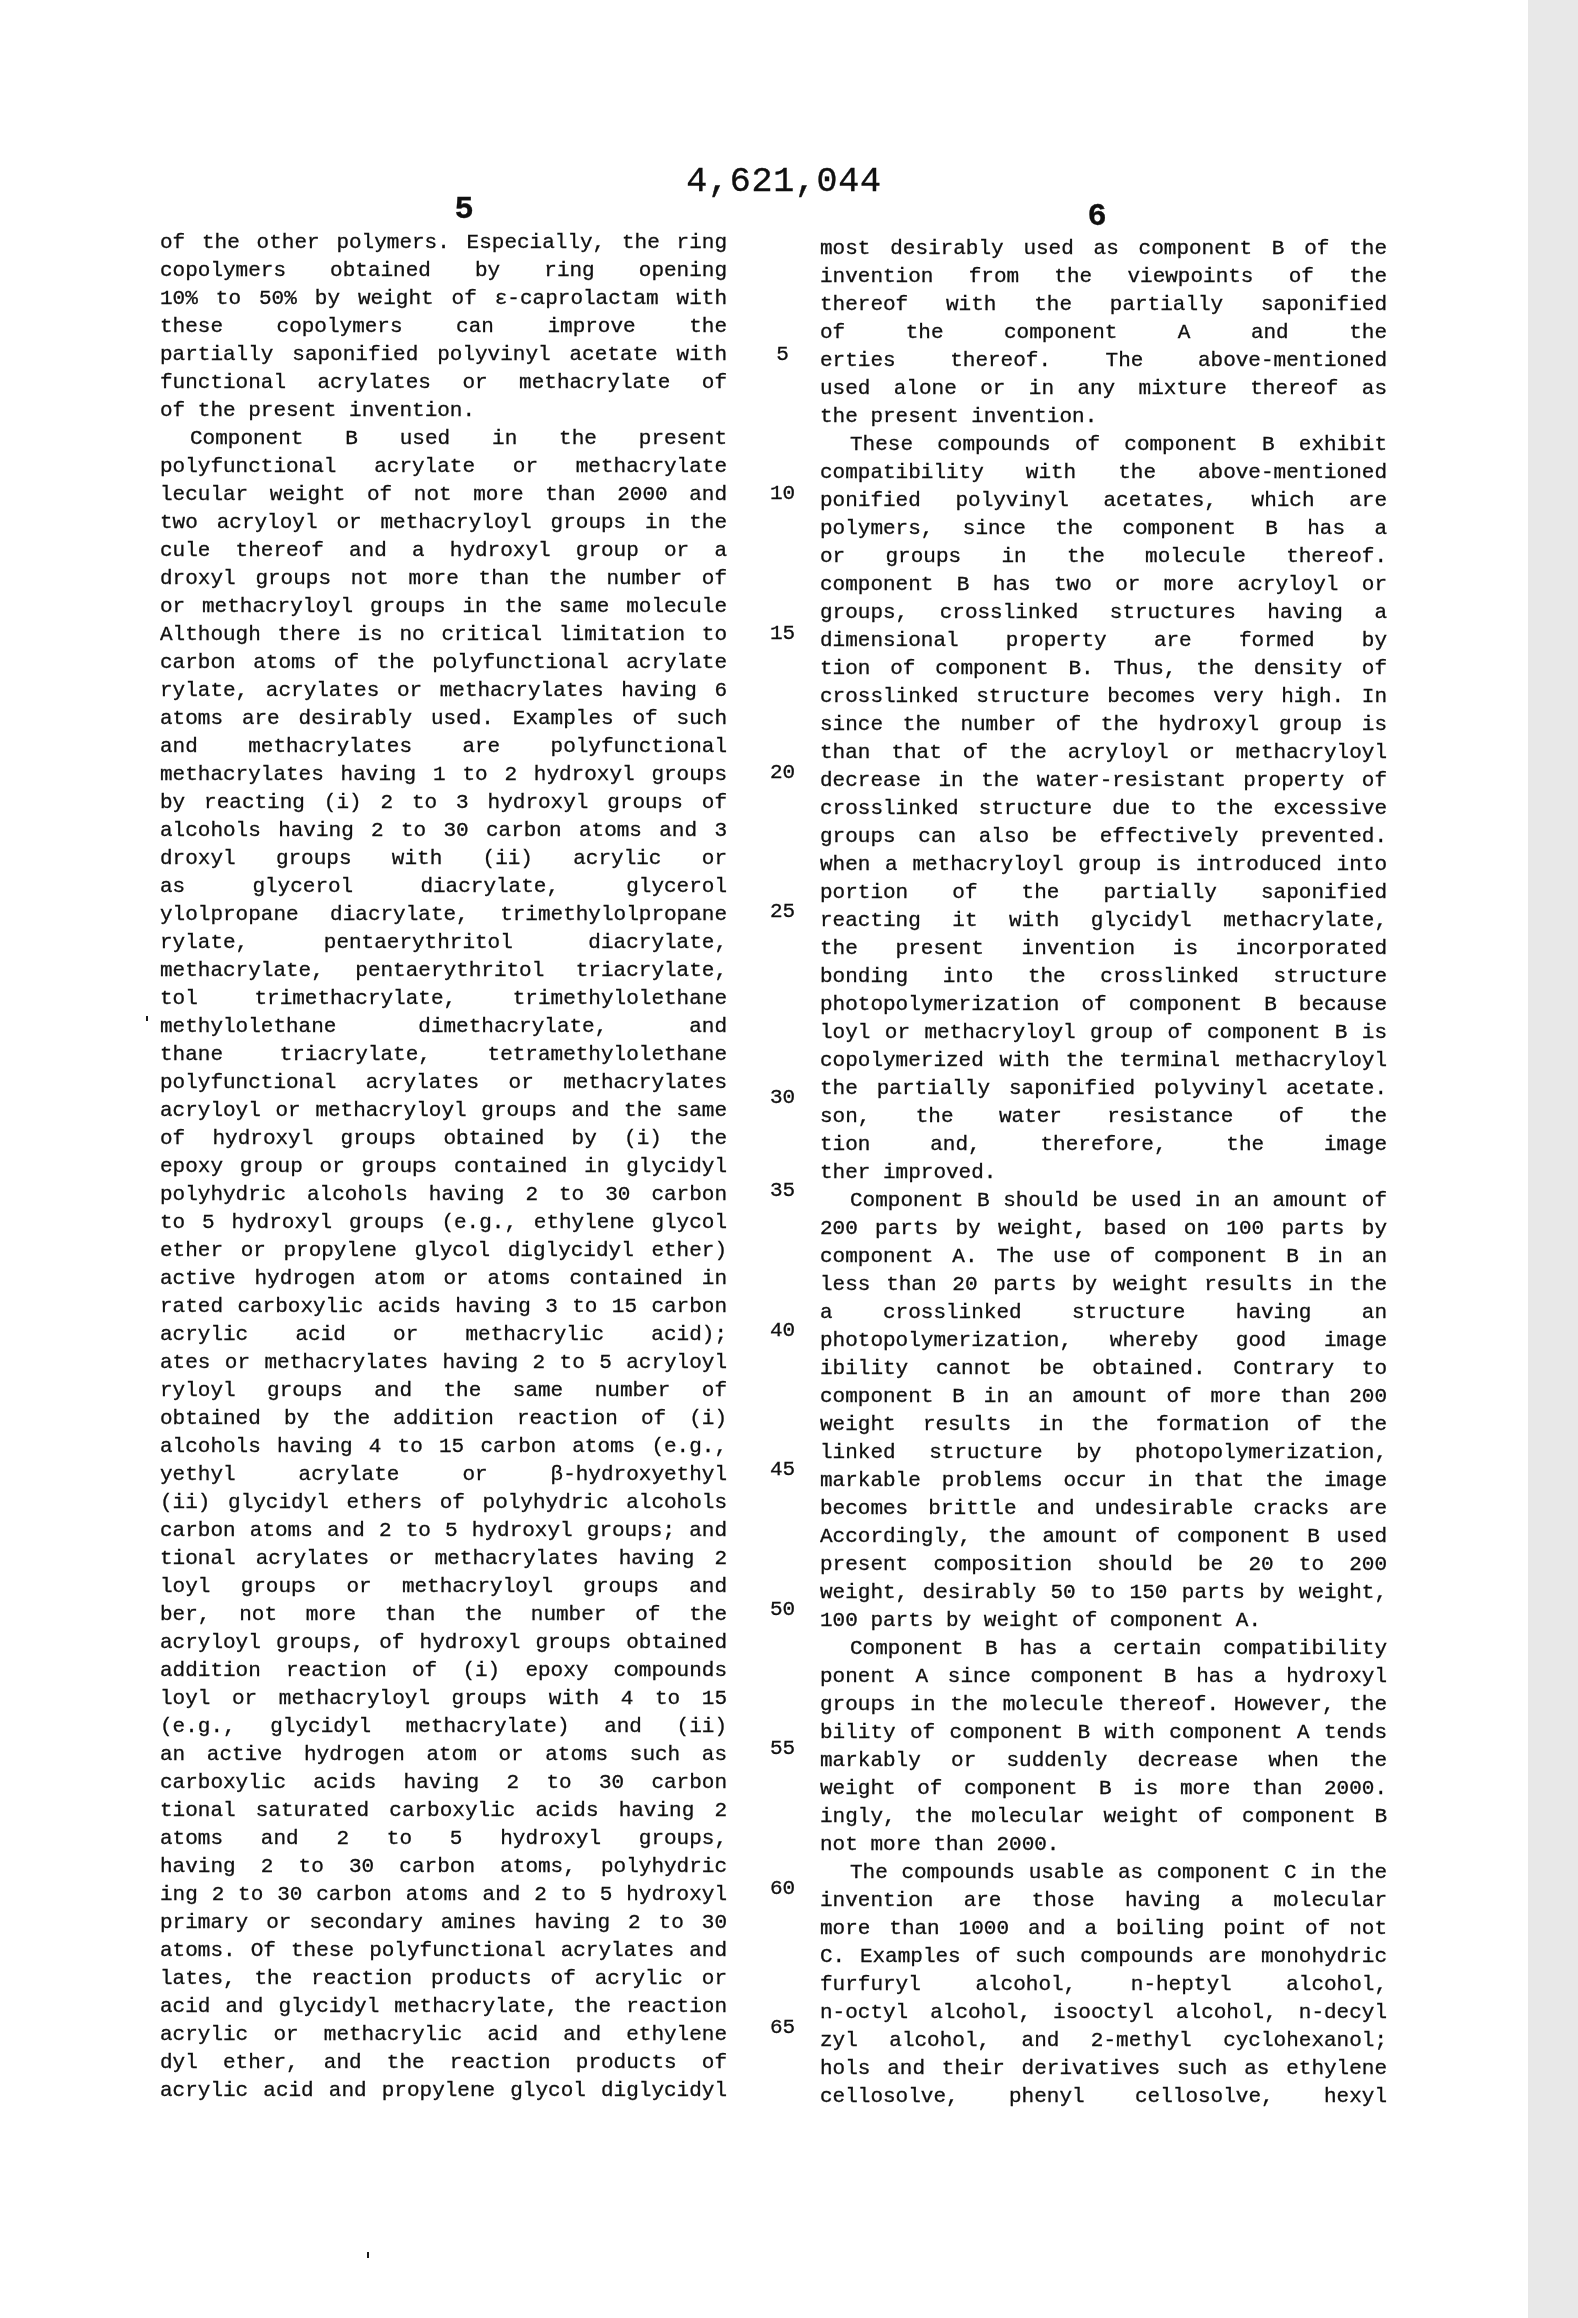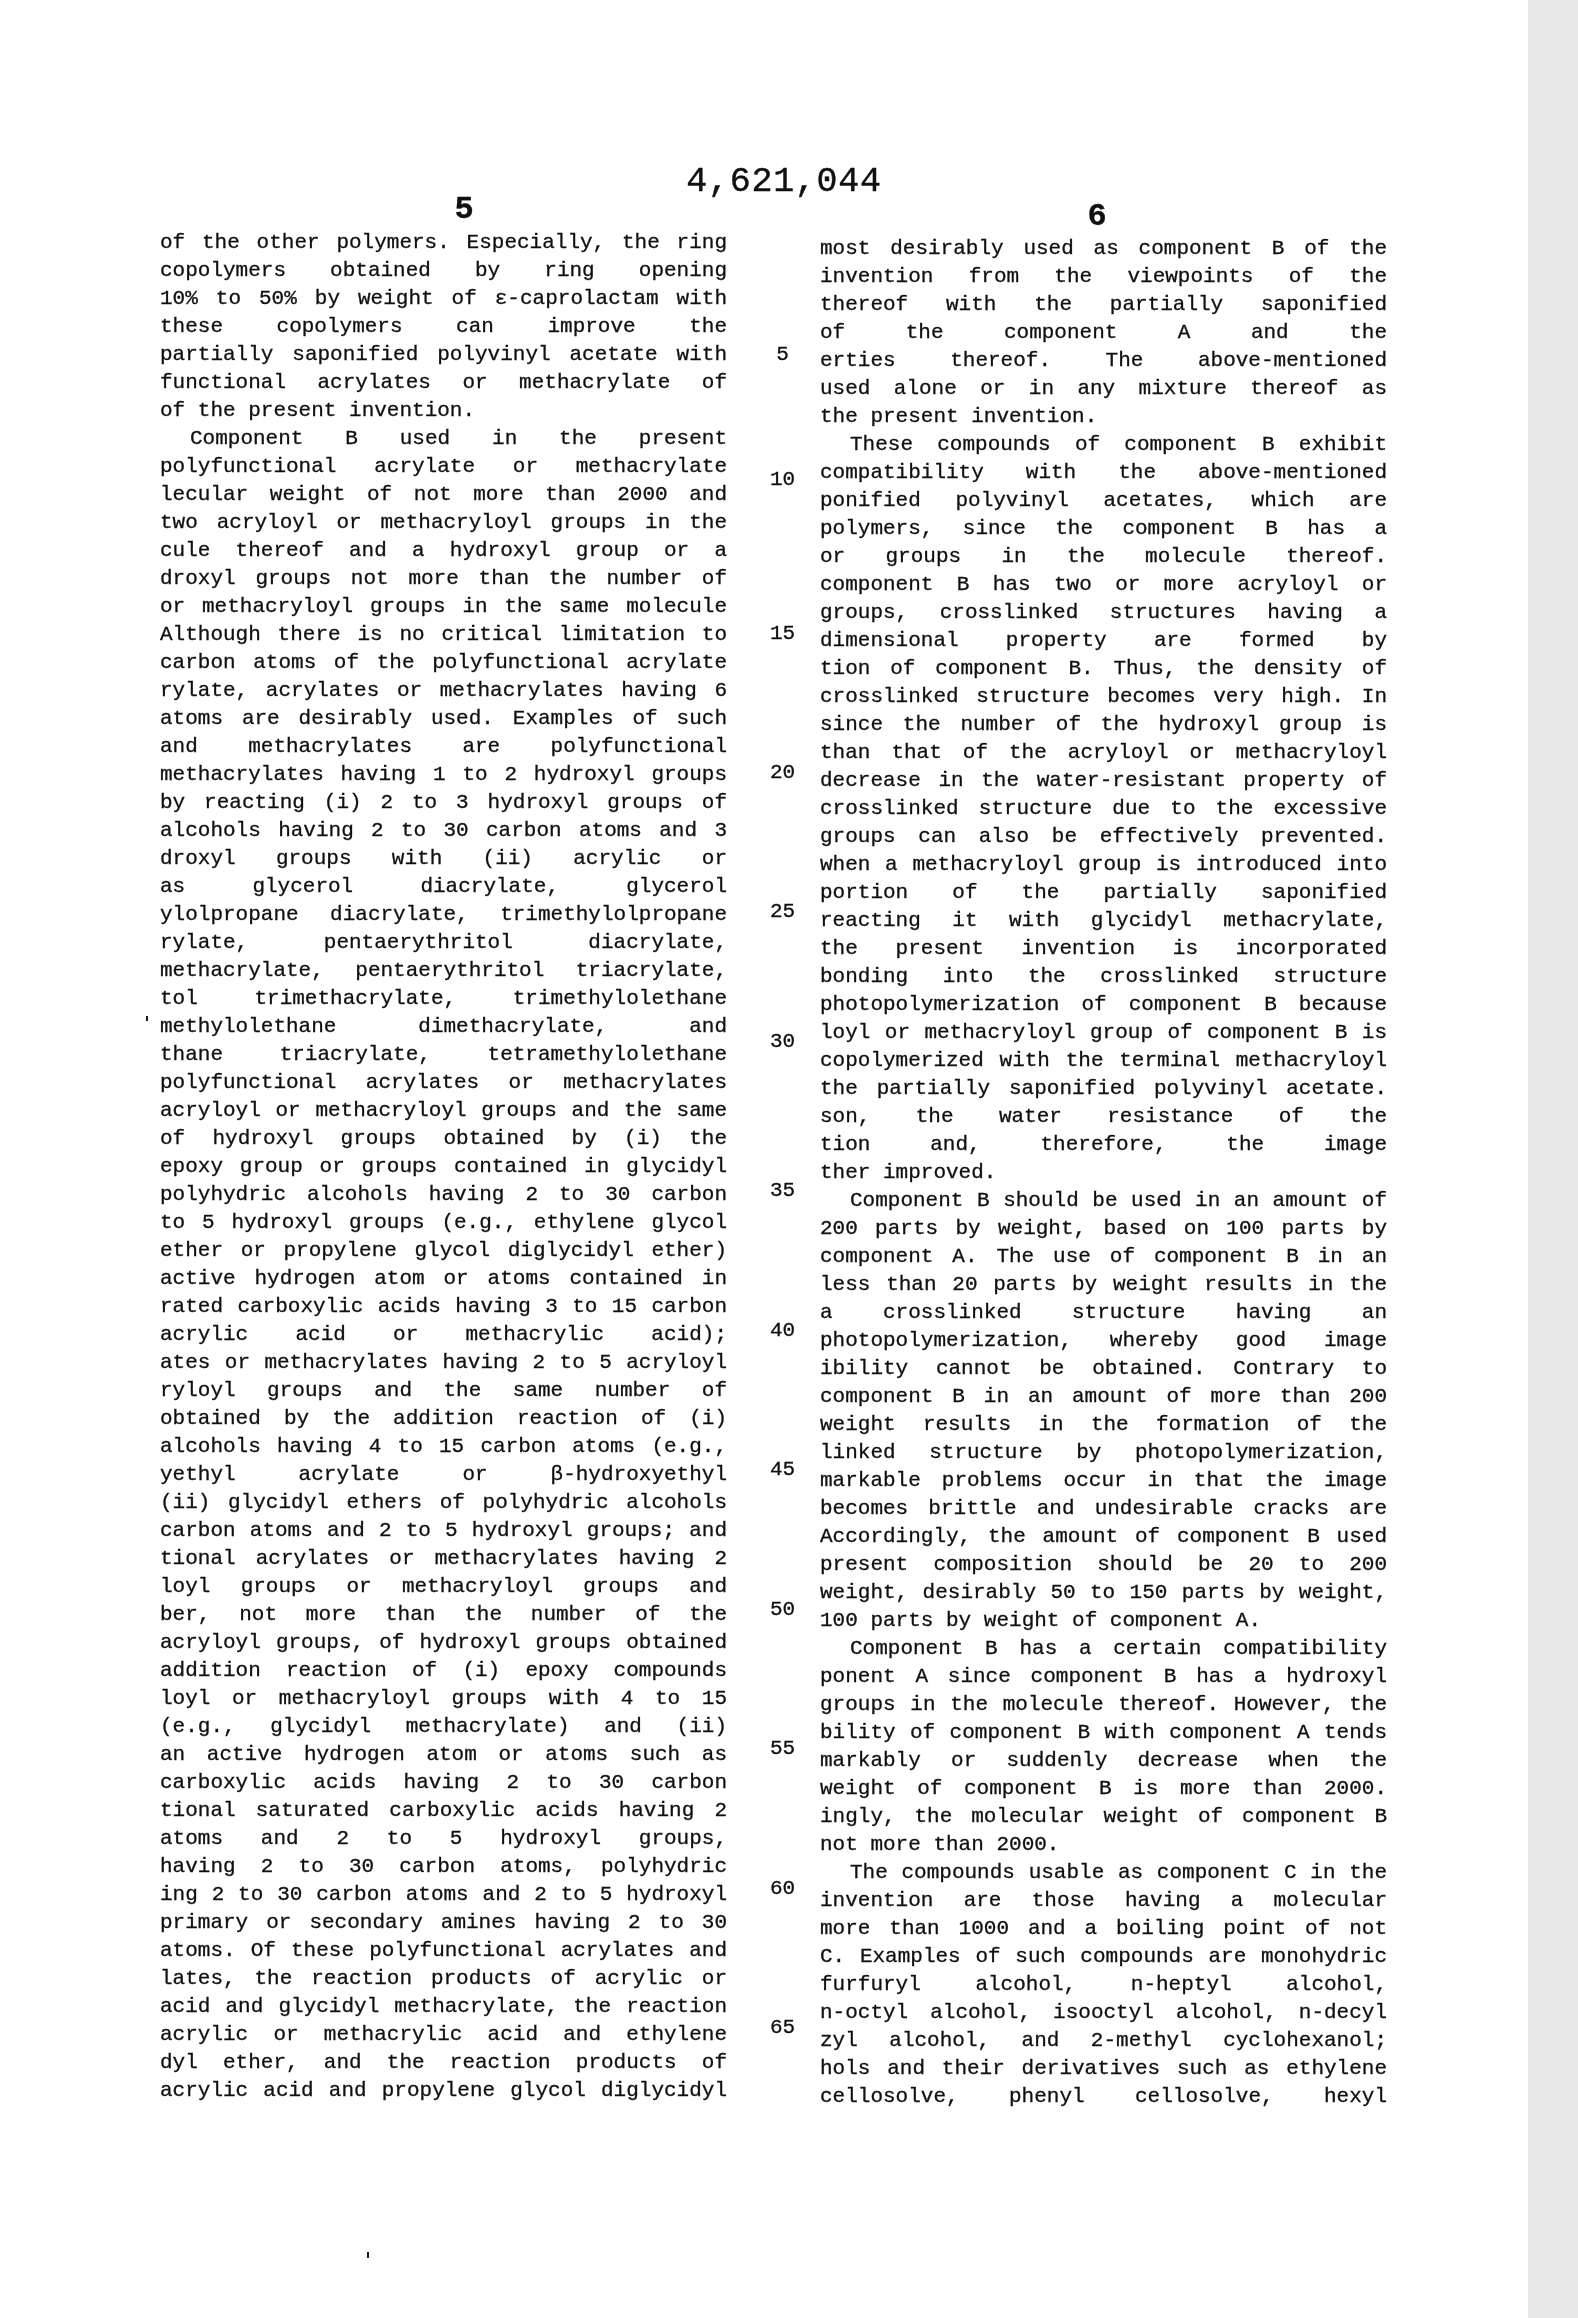--- a/index.html
+++ b/index.html
@@ -154,25 +154,25 @@
       <div class="tline">atoms. Of these polyfunctional acrylates and methacry-</div>
       <div class="tline">lates, the reaction products of acrylic or methacrylic</div>
       <div class="tline">acid and glycidyl methacrylate, the reaction products of</div>
       <div class="tline">acrylic or methacrylic acid and ethylene glycol diglyci-</div>
       <div class="tline">dyl ether, and the reaction products of acrylic or meth-</div>
       <div class="tline">acrylic acid and propylene glycol diglycidyl ether are</div>
     </div>
 
   <div class="gutter" id="gutter">
       <div class="lnum" style="top: 112px;">5</div>
-      <div class="lnum" style="top: 237px;">10</div>
+      <div class="lnum" style="top: 251px;">10</div>
       <div class="lnum" style="top: 391px;">15</div>
       <div class="lnum" style="top: 530px;">20</div>
       <div class="lnum" style="top: 669px;">25</div>
-      <div class="lnum" style="top: 799px;">30</div>
+      <div class="lnum" style="top: 855px;">30</div>
       <div class="lnum" style="top: 948px;">35</div>
       <div class="lnum" style="top: 1088px;">40</div>
       <div class="lnum" style="top: 1227px;">45</div>
       <div class="lnum" style="top: 1367px;">50</div>
       <div class="lnum" style="top: 1506px;">55</div>
       <div class="lnum" style="top: 1646px;">60</div>
       <div class="lnum" style="top: 1785px;">65</div>
     </div>
 
   <div class="column" id="column-right">

